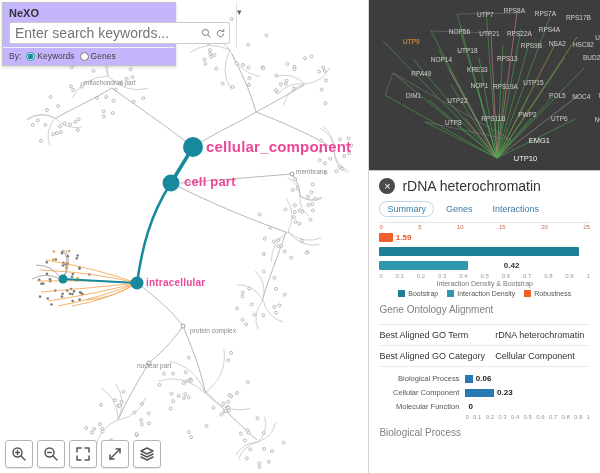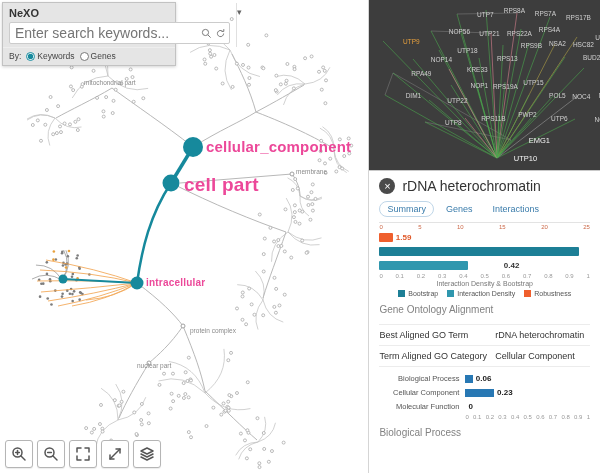--- a/index.html
+++ b/index.html
@@ -5,21 +5,21 @@
   html,body{margin:0;padding:0;}
   body{width:600px;height:473px;overflow:hidden;font-family:"Liberation Sans",sans-serif;background:#fff;}
   .app{display:flex;width:600px;height:473px;}
 
   
   .map{width:369px;height:473px;position:relative;background:#fff;overflow:hidden;}
   .map svg.layer{position:absolute;left:0;top:0;}
   .pos-label{position:absolute;color:#8a8a8a;font-size:6.5px;white-space:nowrap;}
   .tree-major{position:absolute;color:#ec4899;font-weight:700;white-space:nowrap;letter-spacing:.2px;}
 
-  .search-panel{position:absolute;top:2px;left:2px;width:172px;background:#e5e5e5;border:1px solid #c2c2c2;
+  .search-panel{position:absolute;top:2px;left:2px;width:172px;background:#c4b5fd;border:1px solid #c2c2c2;
     box-shadow:0 1px 3px rgba(0,0,0,.18);z-index:6;}
   .sp-top{display:flex;}
   .sp-main{flex:1;padding:4px 6px 3px;}
   .brand{font-weight:700;font-size:11px;color:#333;margin-bottom:3px;}
   .search-row{display:flex;align-items:center;border:1px solid #ccc;border-radius:2px;padding:1px 3px;background:#fff;}
   input.search{border:none;outline:none;flex:1;font-size:14px;color:#444;min-width:0;font-family:"Liberation Sans",sans-serif;}
   .icon-btn{color:#777;margin-left:3px;display:flex;cursor:pointer;}
   .icon-btn svg{stroke:#777;fill:none;stroke-width:1.4;}
   .sp-caret{width:16px;border-left:1px solid #e0e0e0;display:flex;justify-content:center;padding-top:4px;color:#666;
     font-size:9px;cursor:pointer;}
@@ -435,21 +435,21 @@
       <g fill="#16899c" stroke="none">
         <circle cx="193" cy="147" r="10"></circle>
         <circle cx="171" cy="183" r="8.5"></circle>
         <circle cx="137" cy="283" r="6.5"></circle>
         <circle cx="63" cy="279" r="4.5"></circle>
       </g>
     </svg>
 
     <div class="layer" style="position:absolute;inset:0;">
         <span class="tree-major" style="left: 206px; top: 138px; font-size: 15px;">cellular_component</span>
-        <span class="tree-major" style="left: 184px; top: 174px; font-size: 19px;">cell part</span>
+        <span class="tree-major" style="left: 184px; top: 174px; font-size: 13px;">cell part</span>
         <span class="tree-major" style="left: 146px; top: 277px; font-size: 10px;">intracellular</span>
       </div>
 
     <div class="layer" style="position:absolute;inset:0;">
         <span class="pos-label" style="left: 84px; top: 79px;">mitochondrial part</span>
         <span class="pos-label" style="left: 296px; top: 168px;">membrane</span>
         <span class="pos-label" style="left: 190px; top: 327px;">protein complex</span>
         <span class="pos-label" style="left: 137px; top: 362px;">nuclear part</span>
       </div>
 
@@ -695,21 +695,21 @@
       <div class="sec">Gene Ontology Alignment</div>
 
       <div class="gtable">
 
           <div class="grow">
             <span class="gl">Best Aligned GO Term</span>
             <span class="gv">rDNA heterochromatin</span>
           </div>
 
           <div class="grow">
-            <span class="gl">Term Aligned GO Category</span>
+            <span class="gl">Best Aligned GO Category</span>
             <span class="gv">Cellular Component</span>
           </div>
         </div>
 
       <div class="go-chart">
         <div>
 
             <div class="go-row">
               <span class="go-label">Biological Process</span>
               <span class="go-wrap">

